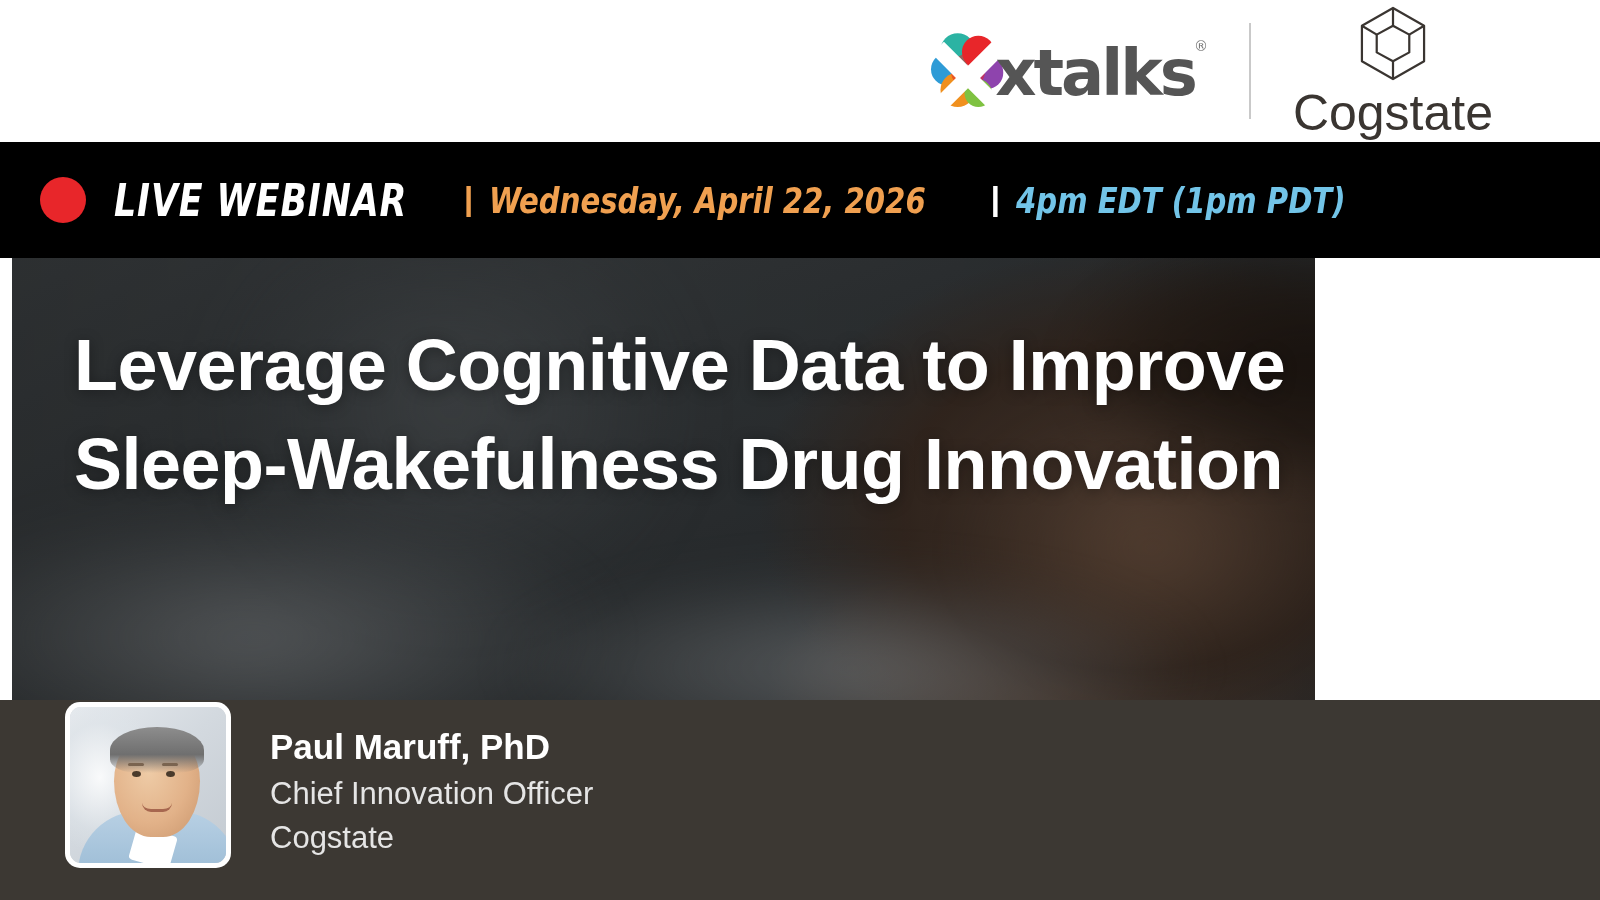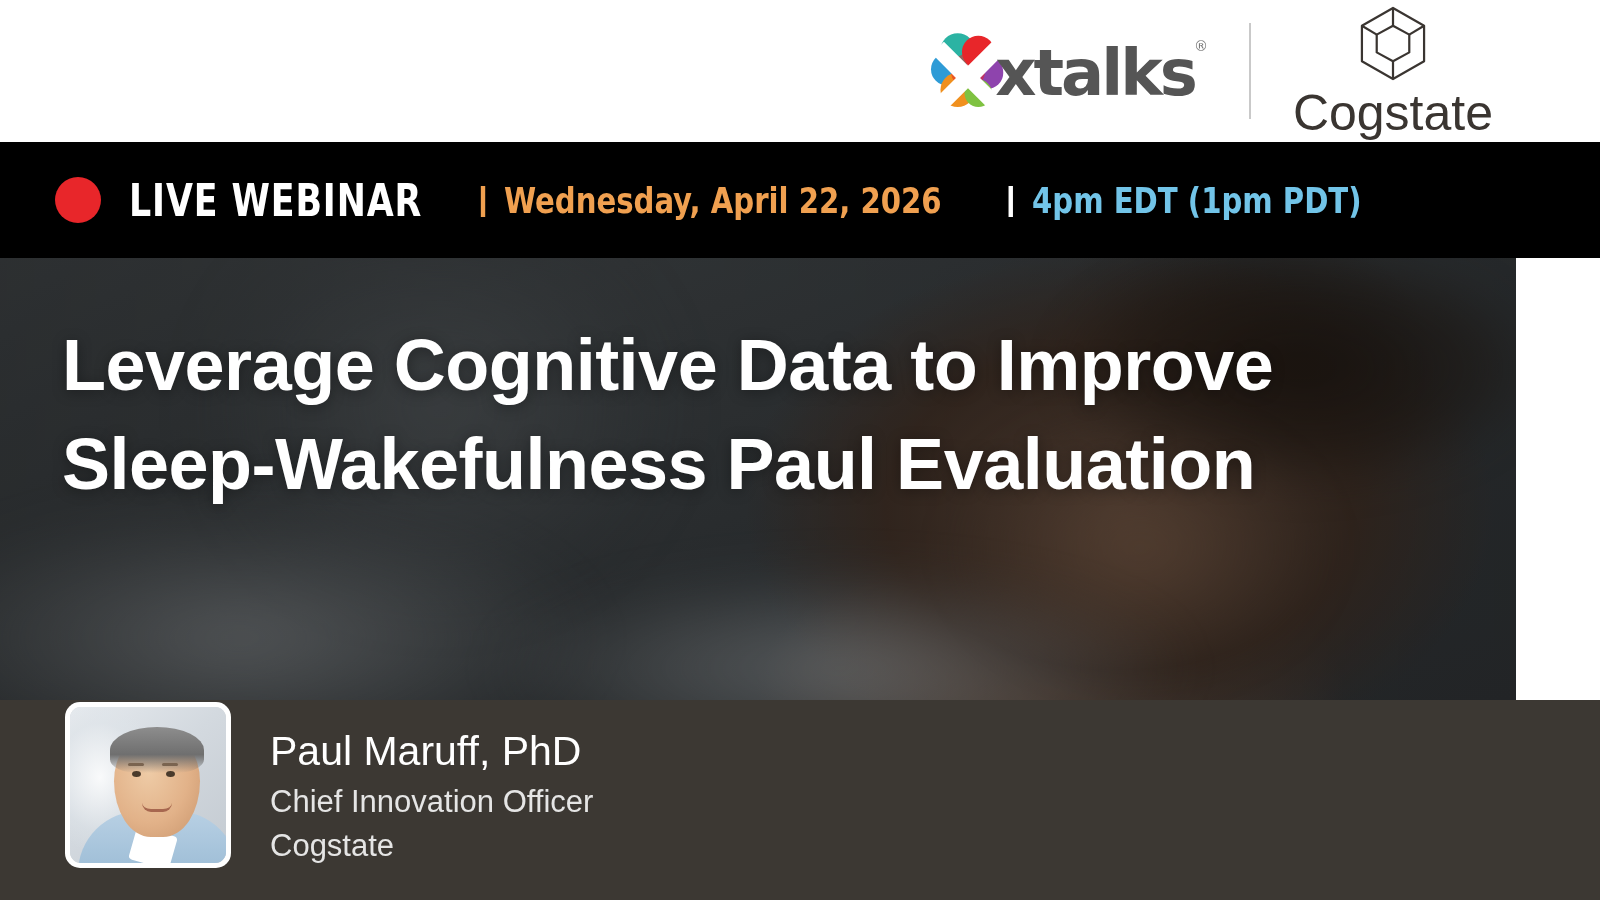--- a/index.html
+++ b/index.html
@@ -56,21 +56,22 @@
     letter-spacing:0px;
     line-height:1;
     margin-top:2px;
   }
 
   
   .live-bar {
     position:absolute; left:0; top:142px; width:1600px; height:116px;
     background:#000000;
     display:flex; align-items:center;
-    padding-left:55px;
+    padding-left:40px;
+    font-style:italic;
   }
   .live-dot {
     width:46px; height:46px; border-radius:50%;
     background:#E8262A; flex:none;
   }
   .live-label {
     font-family:"DejaVu Sans Condensed","Liberation Sans Narrow","Liberation Sans", sans-serif;
     font-weight:bold;
     font-size:44px;
     color:#ffffff;
@@ -102,21 +103,21 @@
     font-weight:bold;
     font-size:36px;
     color:#72C4E8;
     transform:scaleX(0.9);
     transform-origin:left center;
     white-space:nowrap;
   }
 
   
   .hero {
-    position:absolute; left:0; top:258px; width:1516px; height:442px;
+    position:absolute; left:12px; top:258px; width:1303px; height:442px;
     overflow:hidden;
     background:#3a3f42;
   }
   .hero-photo { position:absolute; inset:0; }
   
   .hp-base {
     position:absolute; inset:0;
     background:
       radial-gradient(ellipse 520px 360px at 1120px 250px, #6b5243 0%, #4a382d 45%, rgba(60,46,37,0) 72%),
       radial-gradient(ellipse 300px 240px at 1230px 120px, #2a211b 0%, rgba(42,33,27,0) 70%),
@@ -235,22 +236,22 @@
     border-bottom:3px solid #a7674f;
     border-radius:0 0 18px 18px;
   }
 
   .speaker-text {
     position:absolute; left:270px; top:22px;
     color:#ffffff;
   }
   .speaker-name {
     font-family:"Liberation Sans", sans-serif;
-    font-weight:normal;
-    font-size:41px;
+    font-weight:bold;
+    font-size:35px;
     line-height:1.42;
     color:#ffffff;
   }
   .speaker-role, .speaker-org {
     font-family:"Liberation Sans", sans-serif;
     font-weight:normal;
     font-size:31px;
     line-height:1.42;
     color:#e5e5e5;
   }
@@ -316,21 +317,21 @@
       <div class="hp-base"></div>
       <div class="hp-arm"></div>
       <div class="hp-hair"></div>
       <div class="hp-cheek"></div>
       <div class="hp-sheet"></div>
       <div class="hp-sheet2"></div>
     </div>
     <div class="hero-scrim"></div>
     <div class="hero-title">
       <span class="ln">Leverage Cognitive Data to Improve</span>
-      <span class="ln">Sleep-Wakefulness Paul Evaluation</span>
+      <span class="ln">Sleep-Wakefulness Drug Innovation</span>
     </div>
   </div>
 
   <div class="footer">
 
     <div class="speaker-photo-frame">
       <div class="speaker-photo">
         <div class="sp-bg"></div>
         <div class="sp-shoulder"></div>
         <div class="sp-neck"></div>

